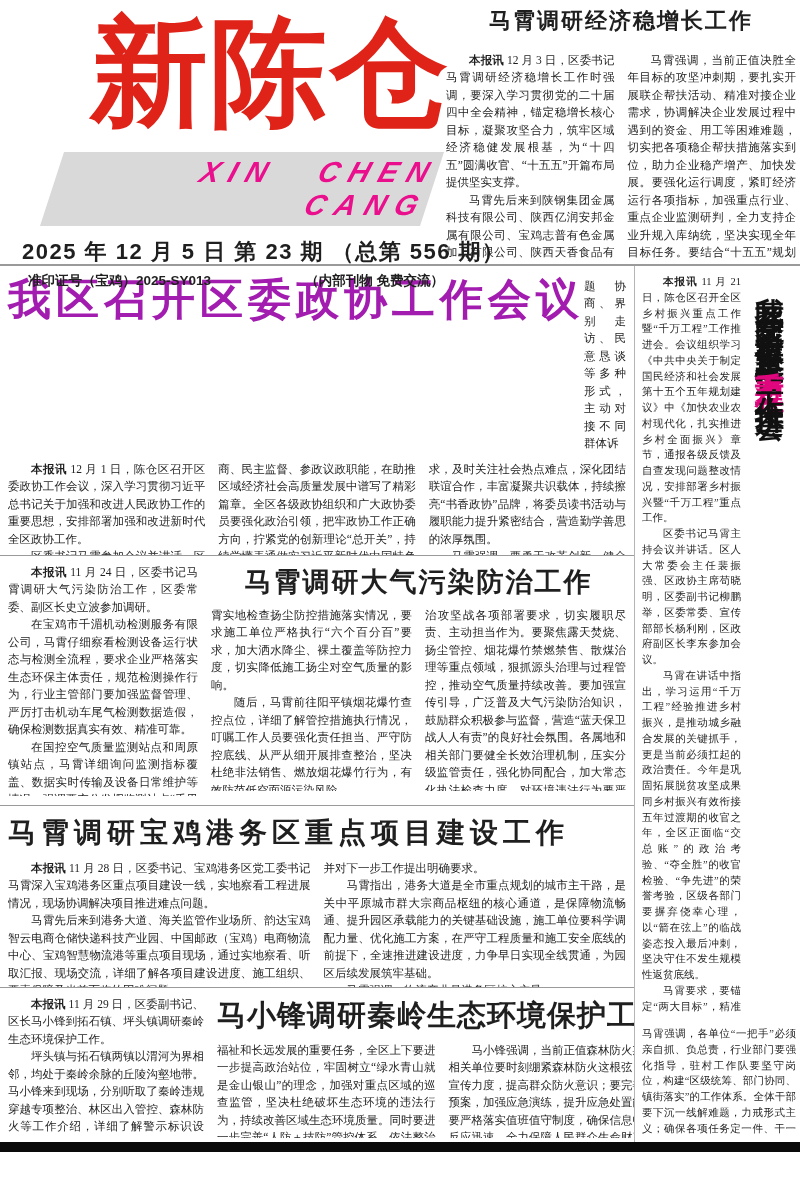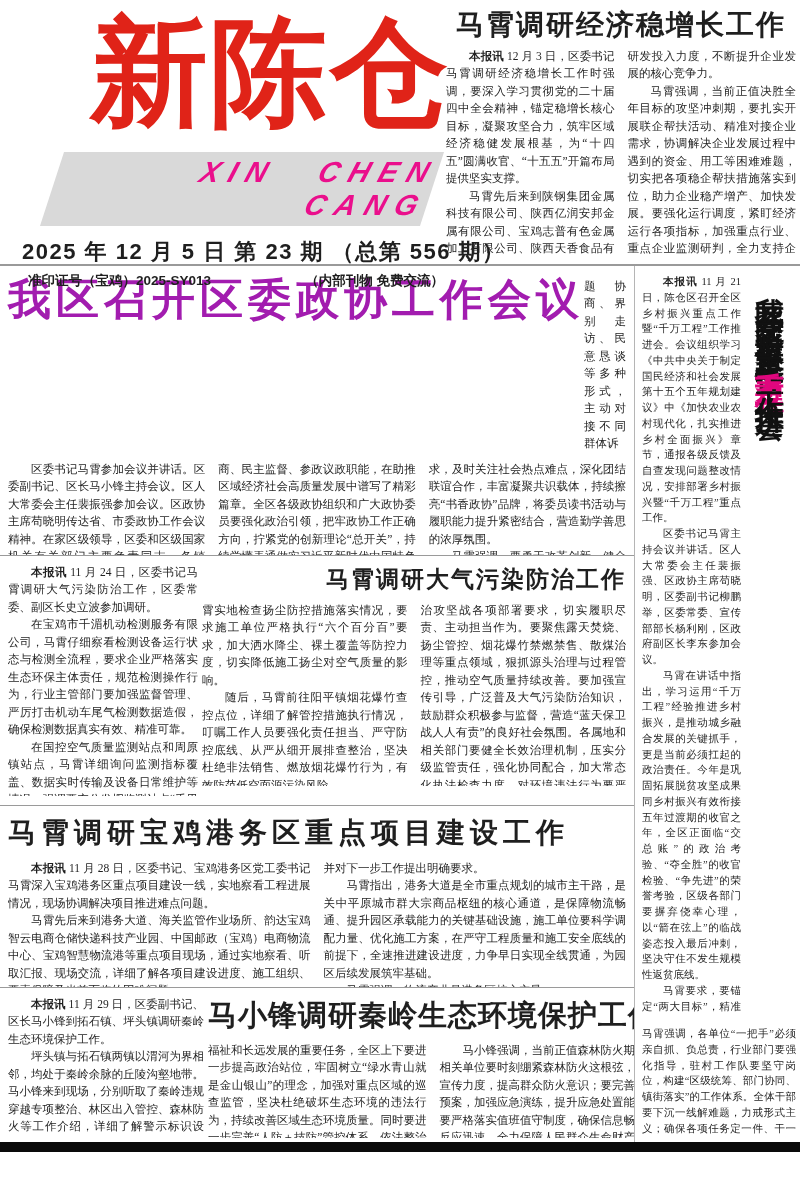--- a/index.html
+++ b/index.html
@@ -15,22 +15,22 @@
   .band { margin:4px 18px 0 30px; background:#d9d9d9; transform:skewX(-18deg); padding:4px 0; }
   .band .pinyin { display:inline-block; font-family:"Liberation Sans",sans-serif;
     font-style:italic; font-weight:bold; font-size:29px; color:#ea0f8c;
     letter-spacing:9px; word-spacing:26px; }
   .dateline { margin-top:11px; font-weight:bold; font-size:22px; letter-spacing:1.5px;
     font-family:"Liberation Sans",sans-serif; white-space:nowrap; }
   .permitline { margin-top:5px; display:flex; justify-content:space-between; padding:0 6px;
     font-weight:bold; font-size:13.5px; font-family:"Liberation Sans",sans-serif; }
 
   .top-article { position:absolute; right:4px; top:6px; width:350px; }
-  .top-article h2 { font-size:28px; letter-spacing:2px; text-align:center;
-    font-weight:bold; margin-bottom:4px; white-space:nowrap; }
+  .top-article h2 { font-size:22px; letter-spacing:2px; text-align:center;
+    font-weight:bold; margin-bottom:16px; white-space:nowrap; }
   .top-article .cols { display:flex; gap:13px; height:212px; overflow:hidden; }
   .top-article .col { flex:1; }
 
   
   .txt { font-size:11.5px; line-height:1.52; text-align:justify; }
   .txt p { text-indent:2em; }
   .txt p.cont { text-indent:0; }
   .txt b { font-family:"Liberation Sans",sans-serif; }
 
   
@@ -46,24 +46,24 @@
 
   .headline-row { display:flex; align-items:flex-start; margin-bottom:8px; }
   .headline-row h1 { flex:1; text-align:center; font-family:"Liberation Sans",sans-serif;
     font-weight:bold; font-size:43px; letter-spacing:5px; color:#a21caf; white-space:nowrap;
     line-height:1.2; }
   .wrap-text { width:118px; padding-top:4px; }
   .cols3 { display:flex; gap:13px; height:206px; overflow:hidden; }
   .cols3 .col, .cols2 .col { flex:1; }
   .cols2 { display:flex; gap:13px; overflow:hidden; }
 
-  .split { display:flex; gap:4px; }
+  .split { display:flex; gap:13px; }
   .colnarrow { width:190px; flex:none; }
   .split .right { flex:1; }
-  .air-title { font-size:23px; font-weight:bold; letter-spacing:2px; text-align:right;
+  .air-title { font-size:27px; font-weight:bold; letter-spacing:2px; text-align:center;
     margin-bottom:7px; white-space:nowrap; }
   .sec-air .cols2 { height:184px; }
   .sec-air .colnarrow { height:232px; overflow:hidden; }
 
   .port-title { font-family:"Liberation Sans",sans-serif; font-size:28px; font-weight:bold;
     letter-spacing:5px; text-align:left; margin-bottom:8px; white-space:nowrap; }
   .sec-port .cols2 { height:132px; }
 
   .qinling-title { font-family:"Liberation Sans",sans-serif; font-size:29px; font-weight:bold;
     letter-spacing:1px; text-align:center; margin-bottom:6px; white-space:nowrap; }
@@ -104,37 +104,37 @@
     </div>
 
     <div class="top-article">
       <h2>马霄调研经济稳增长工作</h2>
       <div class="cols">
         <div class="col txt">
             <p><b>本报讯</b> 12 月 3 日，区委书记马霄调研经济稳增长工作时强调，要深入学习贯彻党的二十届四中全会精神，锚定稳增长核心目标，凝聚攻坚合力，筑牢区域经济稳健发展根基，为“十四五”圆满收官、“十五五”开篇布局提供坚实支撑。</p>
             <p>马霄先后来到陕钢集团金属科技有限公司、陕西亿润安邦金属有限公司、宝鸡志普有色金属加工有限公司、陕西天香食品有限责任公司，通过实地走访、座谈交流等方式，倾听企业诉求与发展建议，详细了解企业研发创新、生产经营等情况，现场协调解决企业发展中遇到的困难。他鼓励企业要坚定发展信心，立足自身特色和产业基础，聚焦产业链群建设，持续加大技术创新和</p>
           </div>
         <div class="col txt">
-            <p class="cont">研发投入力度，不断提升企业发展的核心竞争力。</p>
             <p>马霄强调，当前正值决胜全年目标的攻坚冲刺期，要扎实开展联企帮扶活动、精准对接企业需求，协调解决企业发展过程中遇到的资金、用工等困难难题，切实把各项稳企帮扶措施落实到位，助力企业稳产增产、加快发展。要强化运行调度，紧盯经济运行各项指标，加强重点行业、重点企业监测研判，全力支持企业升规入库纳统，坚决实现全年目标任务。要结合“十五五”规划编制、深入摸排潜力企业和项目，抢抓政策机遇，做好指导培育，与企业一道谋划好未来五年陈仓工业发展的新蓝图。</p>
           </div>
       </div>
     </div>
   </div>
 
   <div class="main">
     <div class="main-left">
 
       <div class="sec sec-cppcc">
         <div class="headline-row">
           <h1>我区召开区委政协工作会议</h1>
           <div class="wrap-text txt">题协商、界别走访、民意恳谈等多种形式，主动对接不同群体诉</div>
         </div>
         <div class="cols3">
           <div class="col txt">
+              <p><b>本报讯</b> 12 月 1 日，陈仓区召开区委政协工作会议，深入学习贯彻习近平总书记关于加强和改进人民政协工作的重要思想，安排部署加强和改进新时代全区政协工作。</p>
               <p>区委书记马霄参加会议并讲话。区委副书记、区长马小锋主持会议。区人大常委会主任裴振强参加会议。区政协主席苟晓明传达省、市委政协工作会议精神。在家区级领导，区委和区级国家机关有关部门主要负责同志、各镇（街）负责同志，区级各人民团体、民主党派主要负责人参加会议。</p>
             </div>
           <div class="col txt">
               <p class="cont">商、民主监督、参政议政职能，在助推区域经济社会高质量发展中谱写了精彩篇章。全区各级政协组织和广大政协委员要强化政治引领，把牢政协工作正确方向，拧紧党的创新理论“总开关”，持续学懂弄通做实习近平新时代中国特色社会主义思想，当好党的伟大事业“同行者”，以实干实绩为一域增光，为全局添彩。要围绕中心大局，聚焦持续深化“三个年”活动，聚力打好“八场硬仗”、抓实“十项重点任务”等区委中心工作，开展视察协商，多建睿智之言、多献务实之策。</p>
             </div>
           <div class="col txt">
               <p class="cont">求，及时关注社会热点难点，深化团结联谊合作，丰富凝聚共识载体，持续擦亮“书香政协”品牌，将委员读书活动与履职能力提升紧密结合，营造勤学善思的浓厚氛围。</p>
               <p>马霄强调，要勇于改革创新、健全协商工作体系，建强用好履职平台，提升数字履职能力，丰富协商形式，优化协商程序，促进政协协商与政党协商、政府协商等各类协商形式的衔接配合，构建程序合理、环节完整的协商民主体系。全区政协委员要加强自身建设，按照“懂政协、会协商、善议政、守纪律、讲规矩、重品行”的要求，强化委员学习培训与履职管理，强化常委会表率引领、打造过硬机关队伍，营造清正履职生态，不断开创陈仓政协工作新局面，为奋力谱写中国式现代化建设的陈仓新篇章而团结奋斗。</p>
             </div>
         </div>

